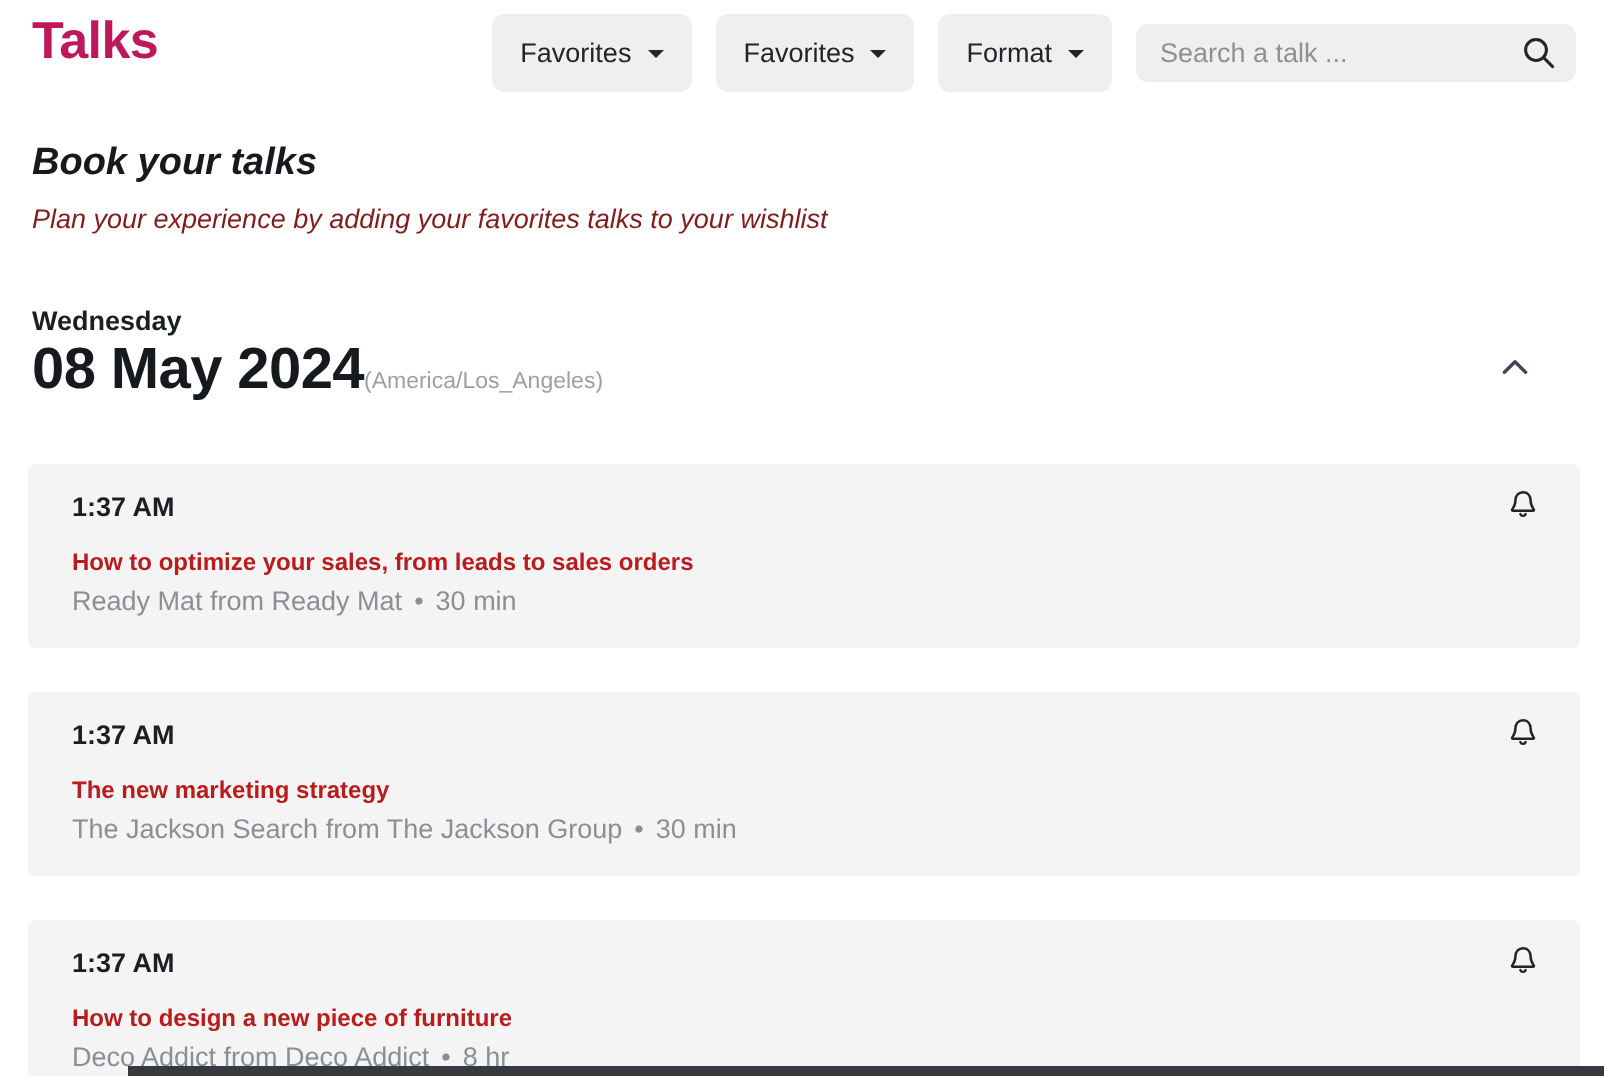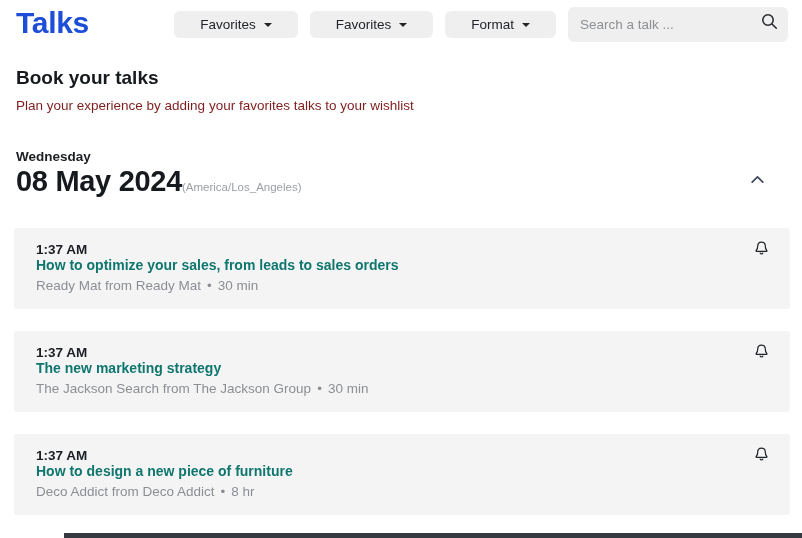--- a/index.html
+++ b/index.html
@@ -15,58 +15,58 @@
   }
 
   
   .topbar {
     display: flex;
     justify-content: space-between;
     align-items: flex-start;
     padding: 6px 14px 0 16px;
   }
   .page-title {
-    font-size: 30px;
-    font-weight: 700;
-    color: #1d4ed8;
+    font-size: 26px;
+    font-weight: 700;
+    color: #be185d;
     letter-spacing: -0.3px;
     line-height: 1.15;
   }
   .controls {
     display: flex;
     align-items: center;
     gap: 12px;
     margin-top: 1px;
   }
   .filter-btn {
     display: inline-flex;
     align-items: center;
-    height: 27px;
-    padding: 0 26px;
+    height: 39px;
+    padding: 0 14px;
     background: #efefef;
     border: none;
     border-radius: 6px;
     font-family: "Liberation Sans", sans-serif;
     font-size: 13.5px;
     color: #212529;
     cursor: pointer;
     white-space: nowrap;
   }
   .caret-down {
     display: inline-block;
     width: 0; height: 0;
     border-left: 4px solid transparent;
     border-right: 4px solid transparent;
     border-top: 4.5px solid #212529;
     margin-left: 8px;
   }
   .search-box {
     position: relative;
     width: 220px;
-    height: 35px;
+    height: 29px;
   }
   .search-box input {
     width: 100%;
     height: 100%;
     background: #efefef;
     border: none;
     border-radius: 6px;
     padding: 0 34px 0 12px;
     font-family: "Liberation Sans", sans-serif;
     font-size: 13.5px;
@@ -76,21 +76,21 @@
   .search-box input::placeholder { color: #8d9094; }
   .search-icon {
     position: absolute;
     right: 10px; top: 6px;
     width: 17px; height: 17px;
     pointer-events: auto;
     cursor: pointer;
   }
 
   
-  .intro { padding: 25px 12px 0 16px; }
+  .intro { padding: 25px 12px 0 16px; font-style: italic; }
   .intro-heading {
     font-size: 19px;
     font-weight: 700;
     color: #16191d;
   }
   .intro-subtitle {
     margin-top: 9px;
     font-size: 13.5px;
     color: #7f1d1d;
   }
@@ -139,23 +139,24 @@
     border-radius: 3px;
     padding: 14px 56px 16px 22px;
     margin-bottom: 22px;
   }
   .talk-time {
     font-size: 13.5px;
     font-weight: 700;
     color: #1b1e22;
   }
   .talk-title {
-    font-size: 14px;
-    font-weight: 700;
-    color: #0f766e;
+    margin-top: 13px;
+    font-size: 12px;
+    font-weight: 700;
+    color: #b91c1c;
   }
   .talk-meta {
     margin-top: 5px;
     font-size: 13.5px;
     color: #8b8f94;
   }
   .talk-meta .dot { margin: 0 6px; color: #8b8f94; }
   .bell-btn {
     position: absolute;
     top: 12px; right: 19px;

